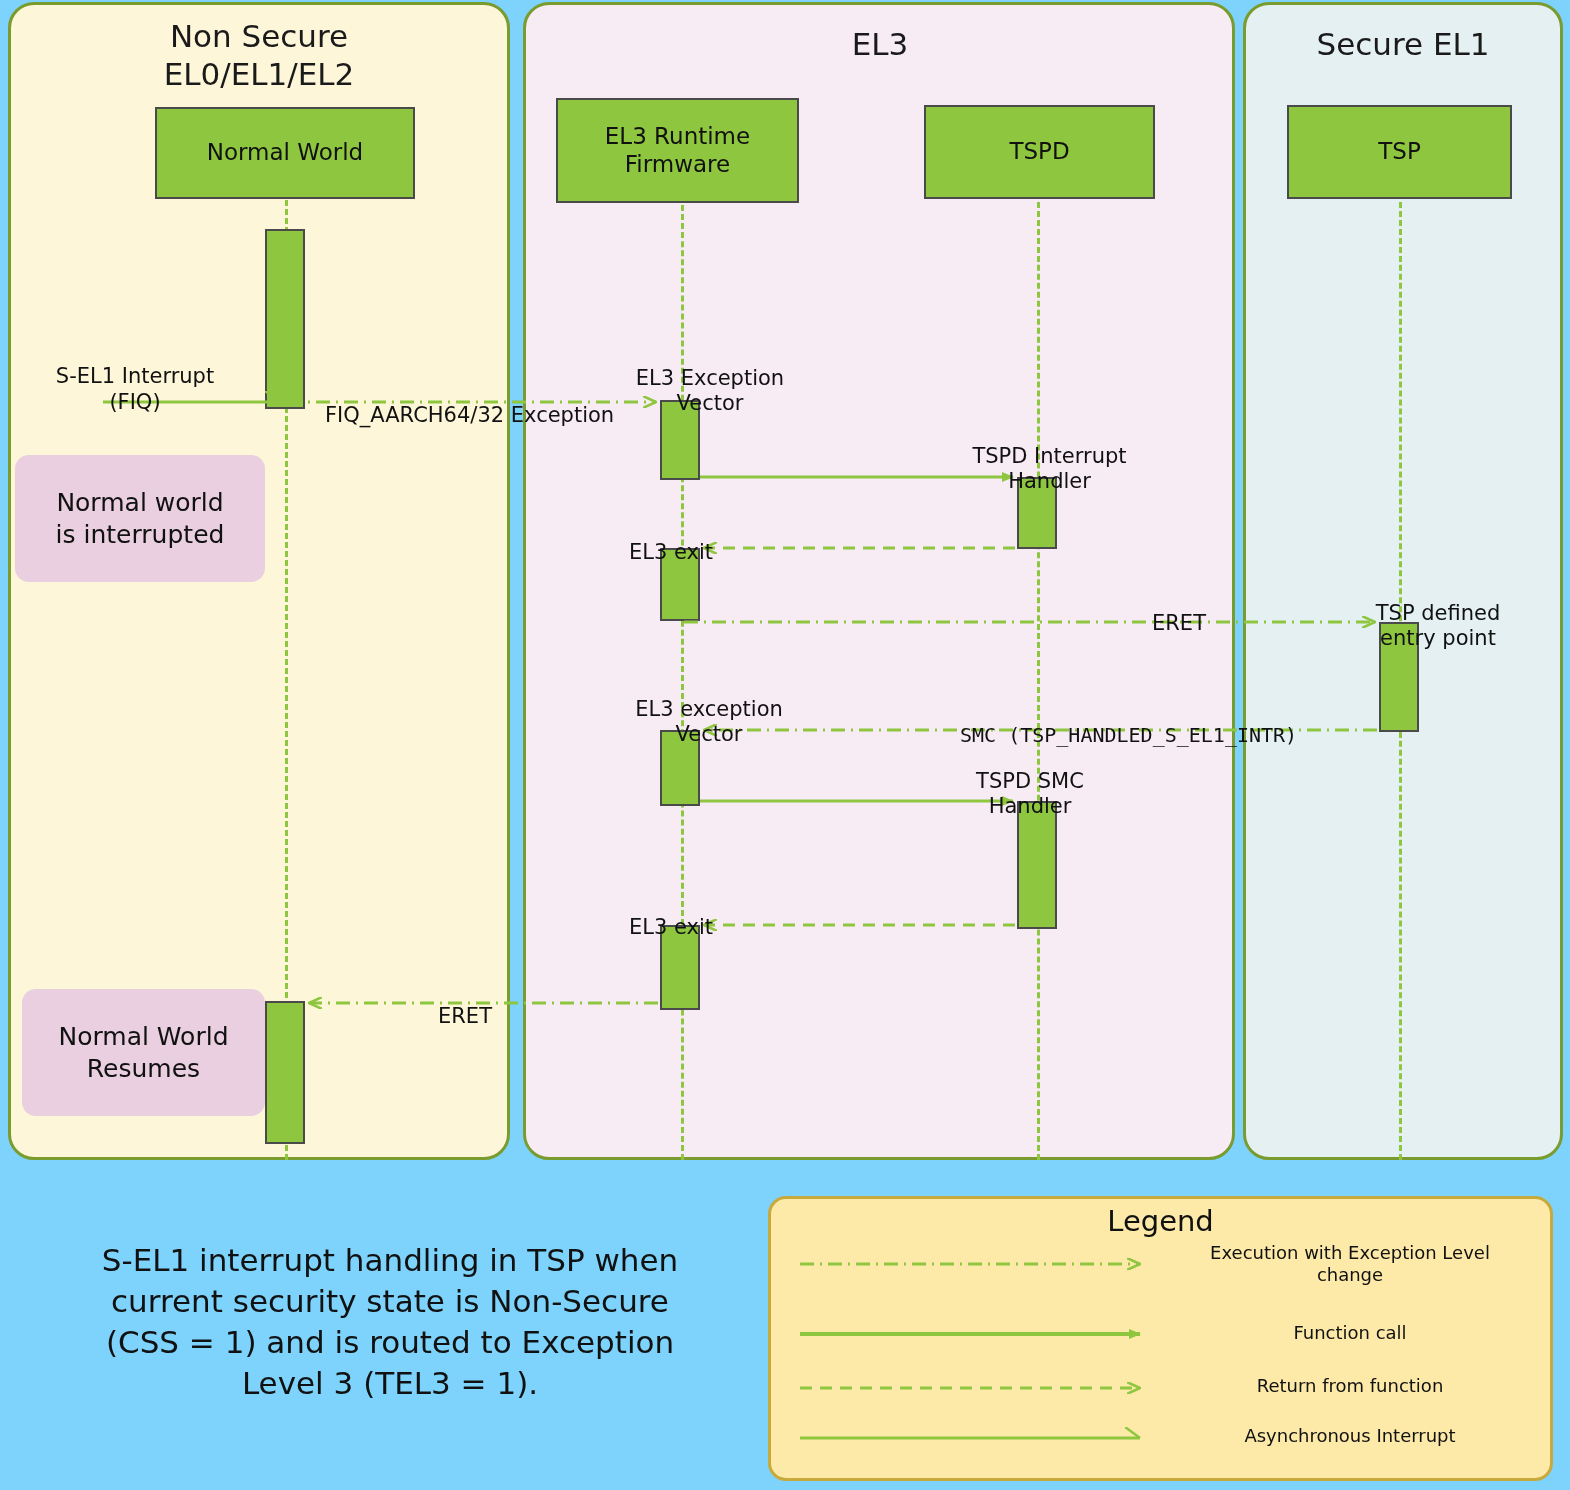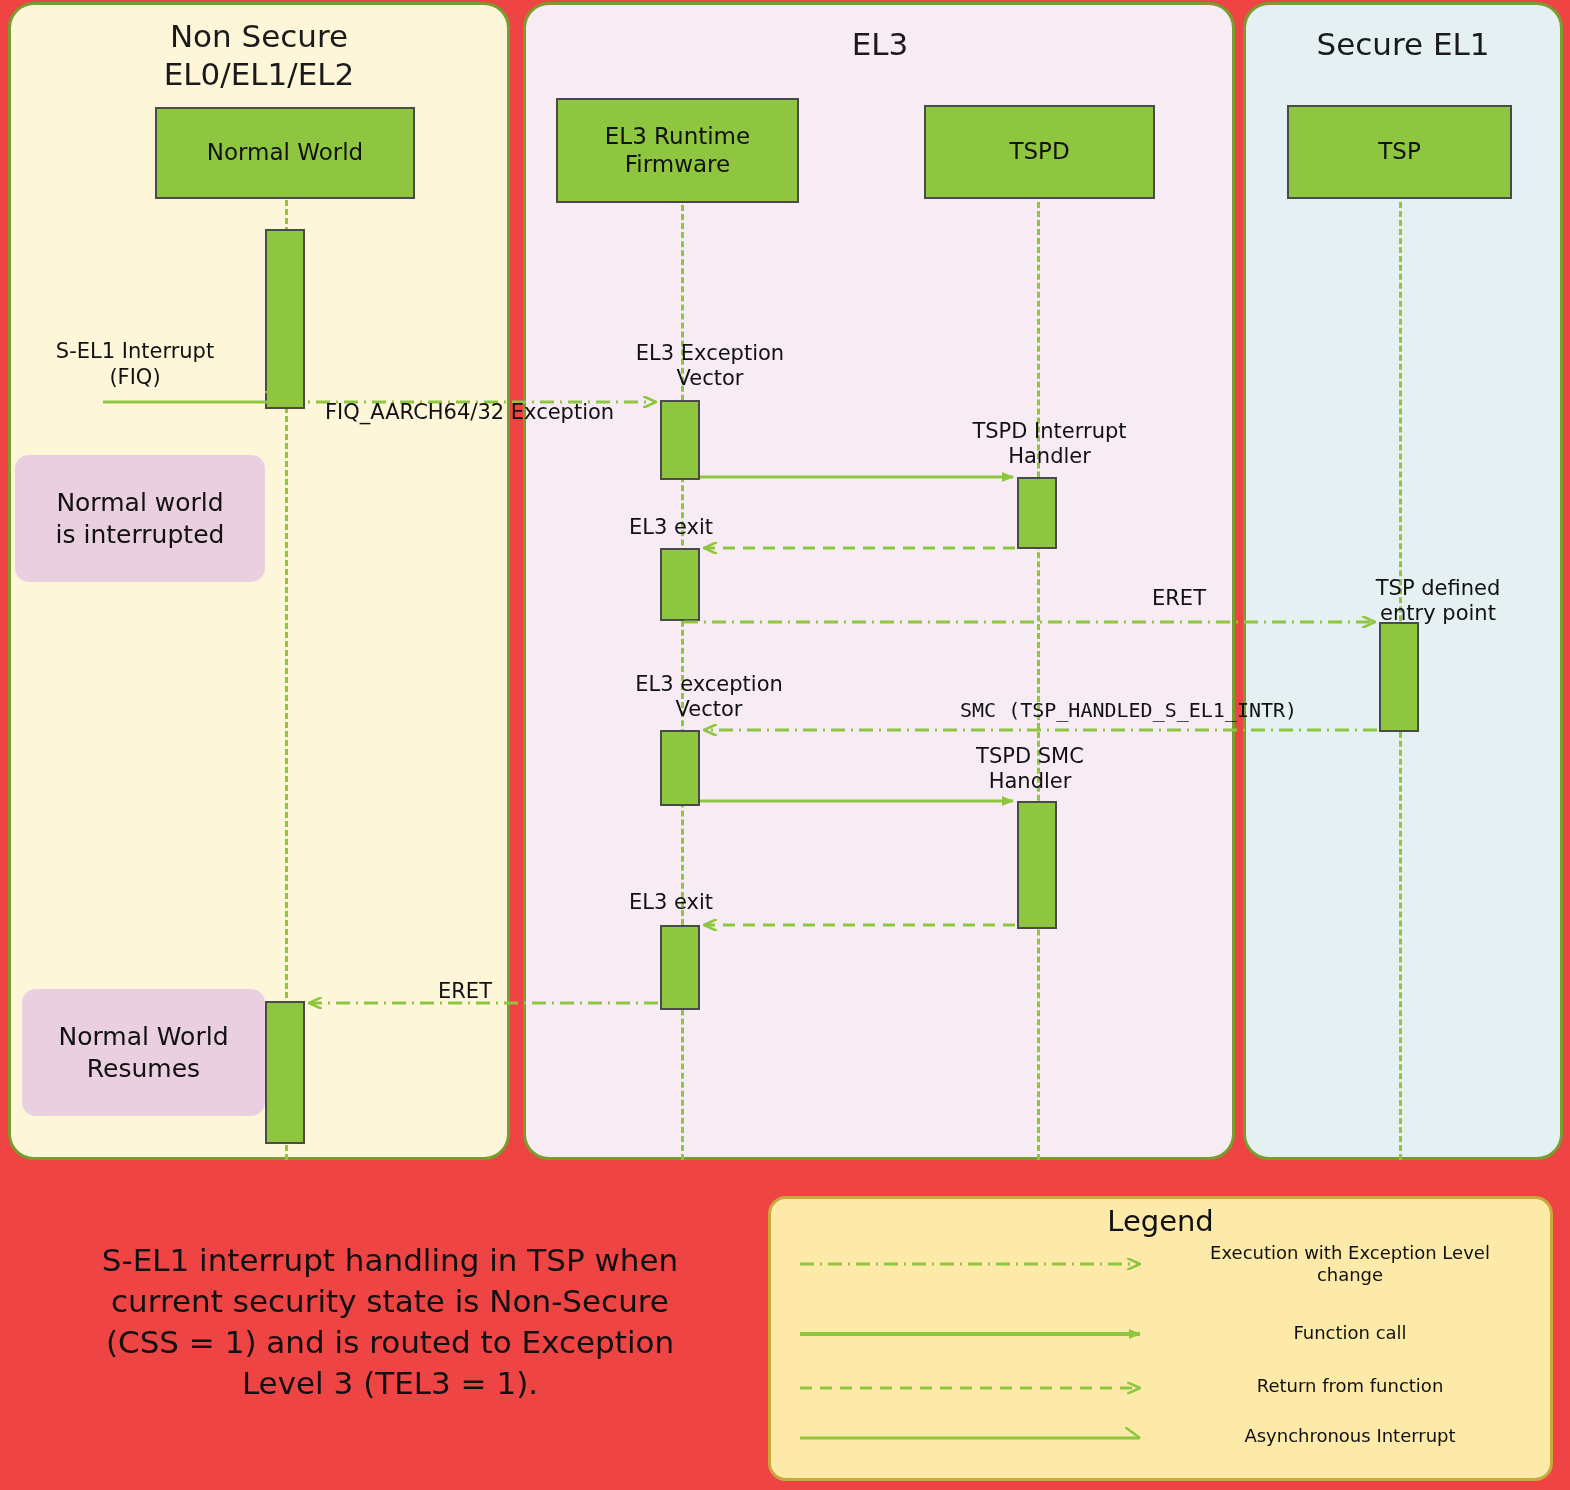--- a/index.html
+++ b/index.html
@@ -8,21 +8,21 @@
     background: #ffffff;
   }
   body {
     font-family: "DejaVu Sans", sans-serif;
   }
   #root {
     position: relative;
     width: 1570px;
     height: 1490px;
     overflow: hidden;
-    background: #ef4444;
+    background: #7dd3fc;
   }
   .zone {
     position: absolute;
     border: 3px solid #7a9b2e;
     border-radius: 26px;
     box-sizing: border-box;
   }
   .zone-ns { background: #fdf6d8; }
   .zone-el3 { background: #f7ecf4; }
   .zone-sel1 { background: #e4f0f2; }
@@ -72,20 +72,21 @@
     line-height: 1.25;
     box-sizing: border-box;
     padding: 6px 10px;
   }
   .msg-label {
     position: absolute;
     font-size: 21px;
     color: #111;
     line-height: 1.2;
     white-space: pre;
+    margin-top: 25px;
   }
   .msg-label.center { text-align: center; }
   .mono { font-family: "DejaVu Sans Mono", monospace; font-size: 20px; }
   svg.arrows {
     position: absolute;
     left: 0; top: 0;
     width: 1570px;
     height: 1490px;
     overflow: visible;
     pointer-events: none;
@@ -197,21 +198,21 @@
 
     <line x1="700" y1="801" x2="1013" y2="801" stroke="#8ec63f" stroke-width="3" marker-end="url(#solidArrow)"></line>
 
     <line x1="1015" y1="925" x2="704" y2="925" stroke="#8ec63f" stroke-width="3" stroke-dasharray="12,8" marker-end="url(#openArrow)"></line>
 
     <line x1="658" y1="1003" x2="309" y2="1003" stroke="#8ec63f" stroke-width="3" stroke-dasharray="14,6,2,6" marker-end="url(#openArrow)"></line>
   </svg>
 
   <div class="msg-label center" style="left: 40px; top: 338px; width: 190px; line-height: 1.25; white-space: pre-line;">S-EL1 Interrupt
 (FIQ)</div>
-  <div class="msg-label" style="left:325px; top:400px;">FIQ_AARCH64/32 Exception</div>
+  <div class="msg-label" style="left:325px; top:378px;">FIQ_AARCH64/32 Exception</div>
   <div class="msg-label center" style="left: 620px; top: 341px; width: 180px; white-space: pre-line;">EL3 Exception
 Vector</div>
   <div class="msg-label center" style="left: 957px; top: 419px; width: 185px; white-space: pre-line;">TSPD Interrupt
 Handler</div>
   <div class="msg-label" style="left:629px; top:515px;">EL3 exit</div>
   <div class="msg-label" style="left:1152px; top:586px;">ERET</div>
   <div class="msg-label center" style="left: 1343px; top: 576px; width: 190px; white-space: pre-line;">TSP defined
 entry point</div>
   <div class="msg-label mono" style="left:960px; top:698px;">SMC (TSP_HANDLED_S_EL1_INTR)</div>
   <div class="msg-label center" style="left: 620px; top: 672px; width: 178px; white-space: pre-line;">EL3 exception

